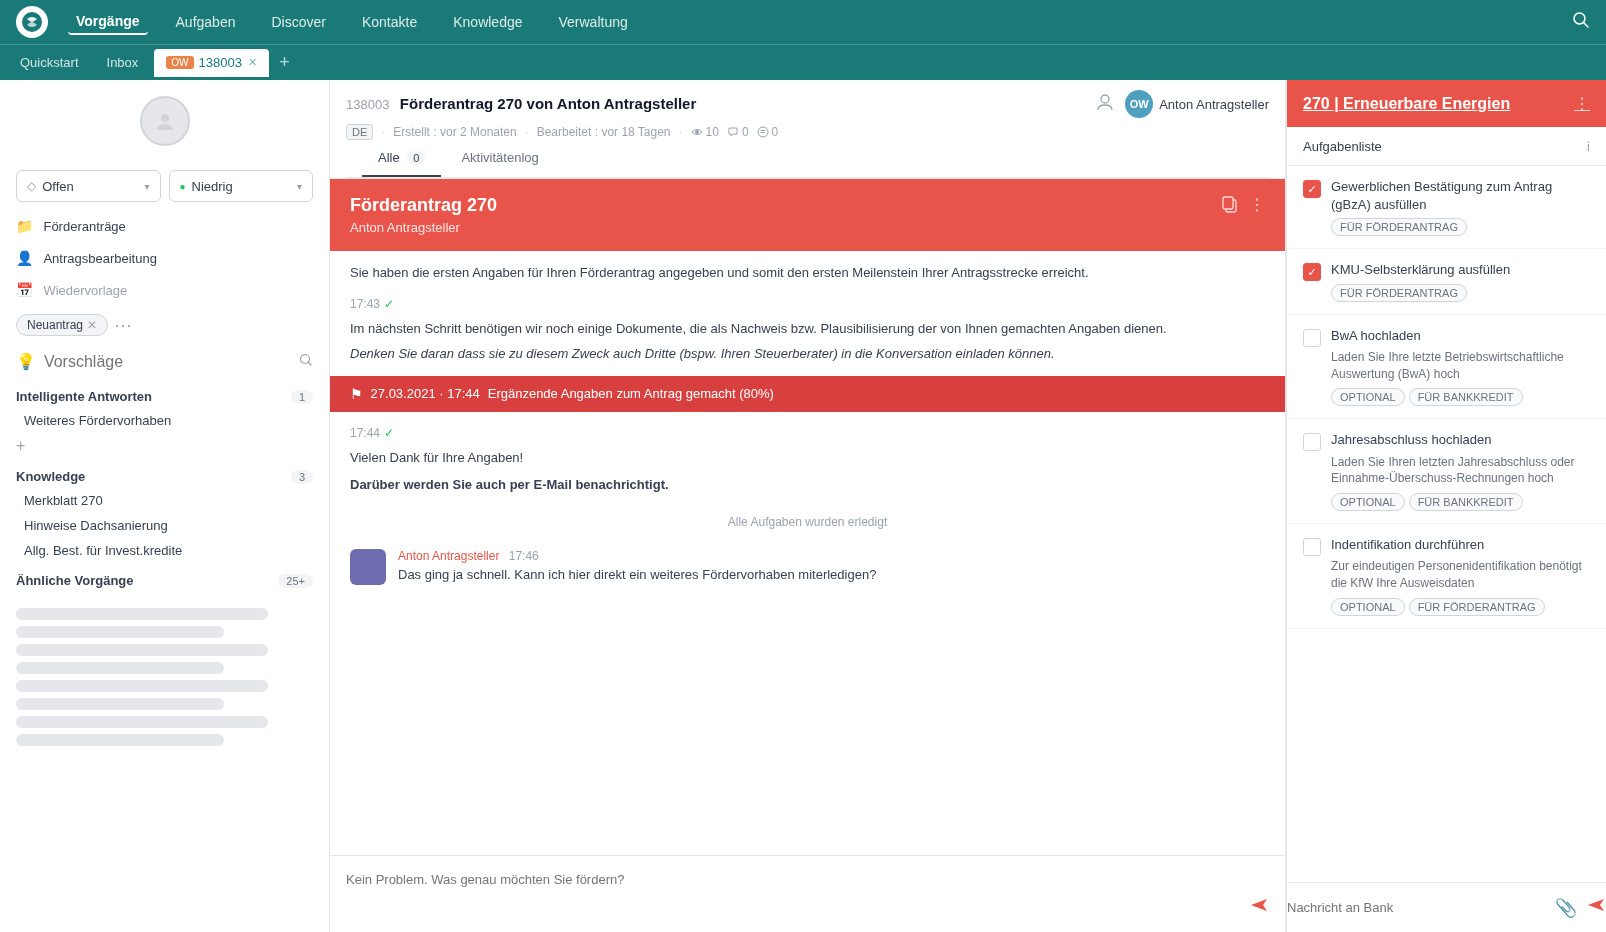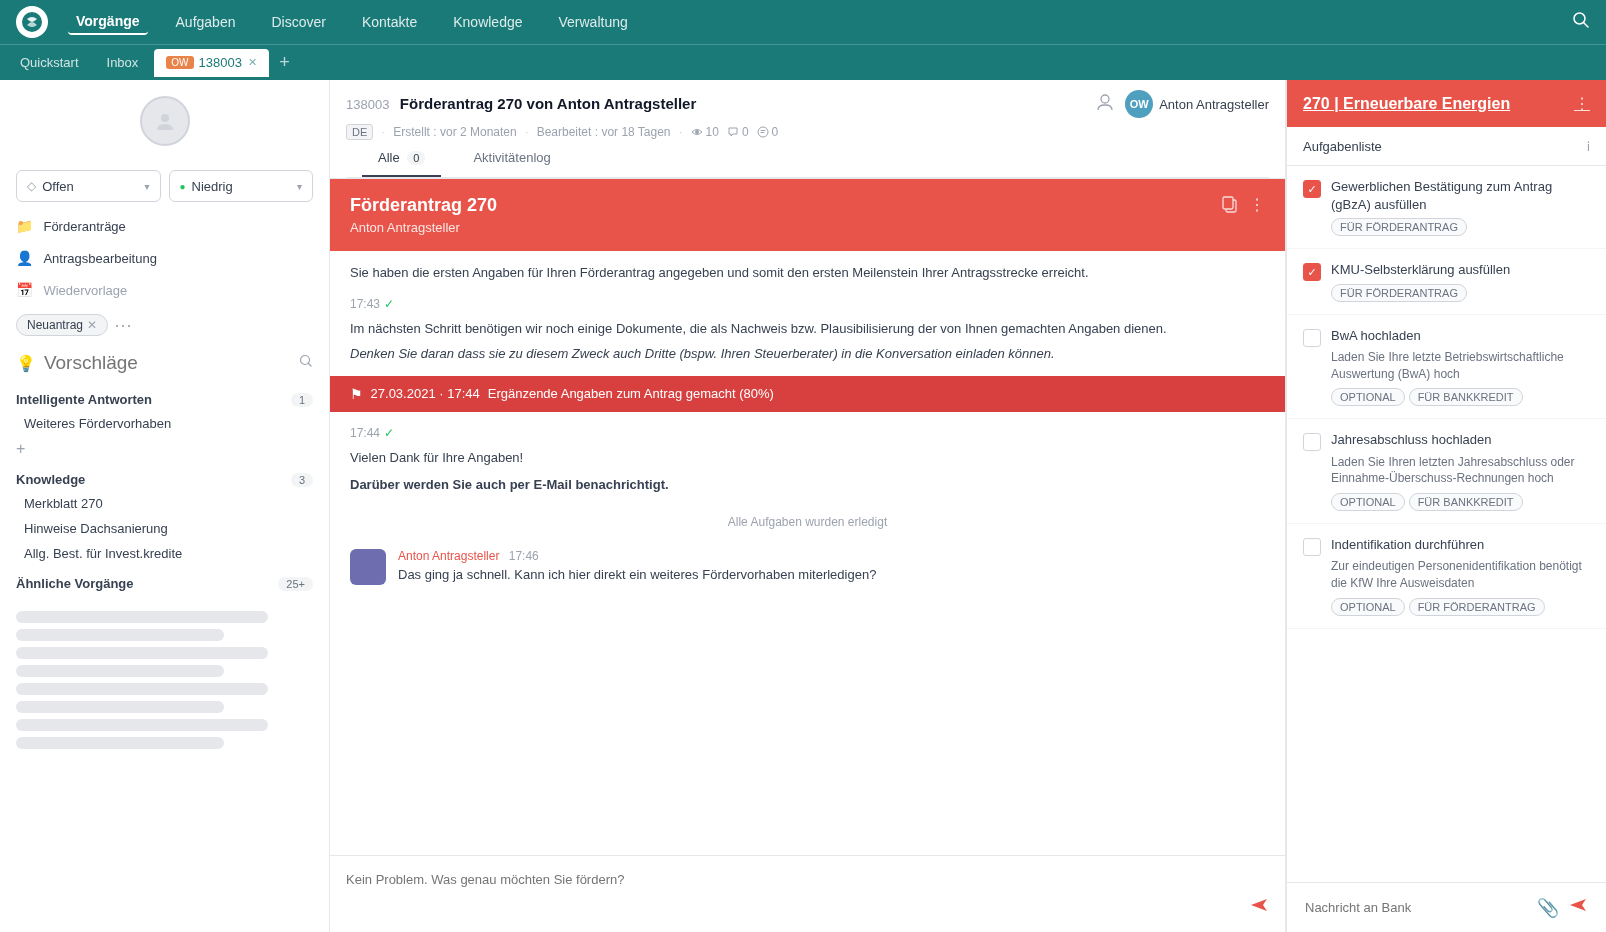--- a/index.html
+++ b/index.html
@@ -159,21 +159,21 @@
     .suggestion-row {
       padding: 8px 16px;
       display: flex; align-items: center;
       gap: 8px;
     }
     .suggestion-icon { color: #f59e0b; font-size: 16px; }
     .suggestion-input {
       flex: 1;
       border: none;
       outline: none;
-      font-size: 19px;
+      font-size: 16px;
       color: #a21caf;
       background: transparent;
     }
     .suggestion-search { color: #9ca3af; cursor: pointer; }
 
     .section-header {
       padding: 10px 16px 4px;
       display: flex; align-items: flex-end; justify-content: space-between;
     }
     .section-title {
@@ -229,21 +229,21 @@
     .conv-meta-lang {
       background: #f3f4f6;
       border: 1px solid #d1d5db;
       border-radius: 3px;
       padding: 1px 5px;
       font-size: 11px;
       color: #6b7280;
     }
     .conv-meta-sep { color: #d1d5db; }
     .conv-tabs {
-      display: flex; align-items: flex-end; gap: 16px;
+      display: flex; align-items: flex-end; gap: 4px;
       padding: 0 16px;
       border-bottom: 1px solid #e5e7eb;
     }
     .conv-tab {
       padding: 10px 16px;
       font-size: 13px;
       color: #6b7280;
       cursor: pointer;
       border-bottom: 2px solid transparent;
     }
@@ -434,21 +434,21 @@
       font-size: 11px;
       padding: 2px 8px;
       border-radius: 10px;
       border: 1px solid #d1d5db;
       color: #6b7280;
       background: #f9fafb;
     }
 
     
     .bank-msg-input-row {
-      padding: 12px 18px;
+      padding: 12px 0;
       border-top: 1px solid #e5e7eb;
       display: flex; align-items: center; gap: 8px;
     }
     .bank-msg-input {
       flex: 1;
       font-size: 13px;
       color: #9ca3af;
       border: none;
       outline: none;
       background: transparent;

